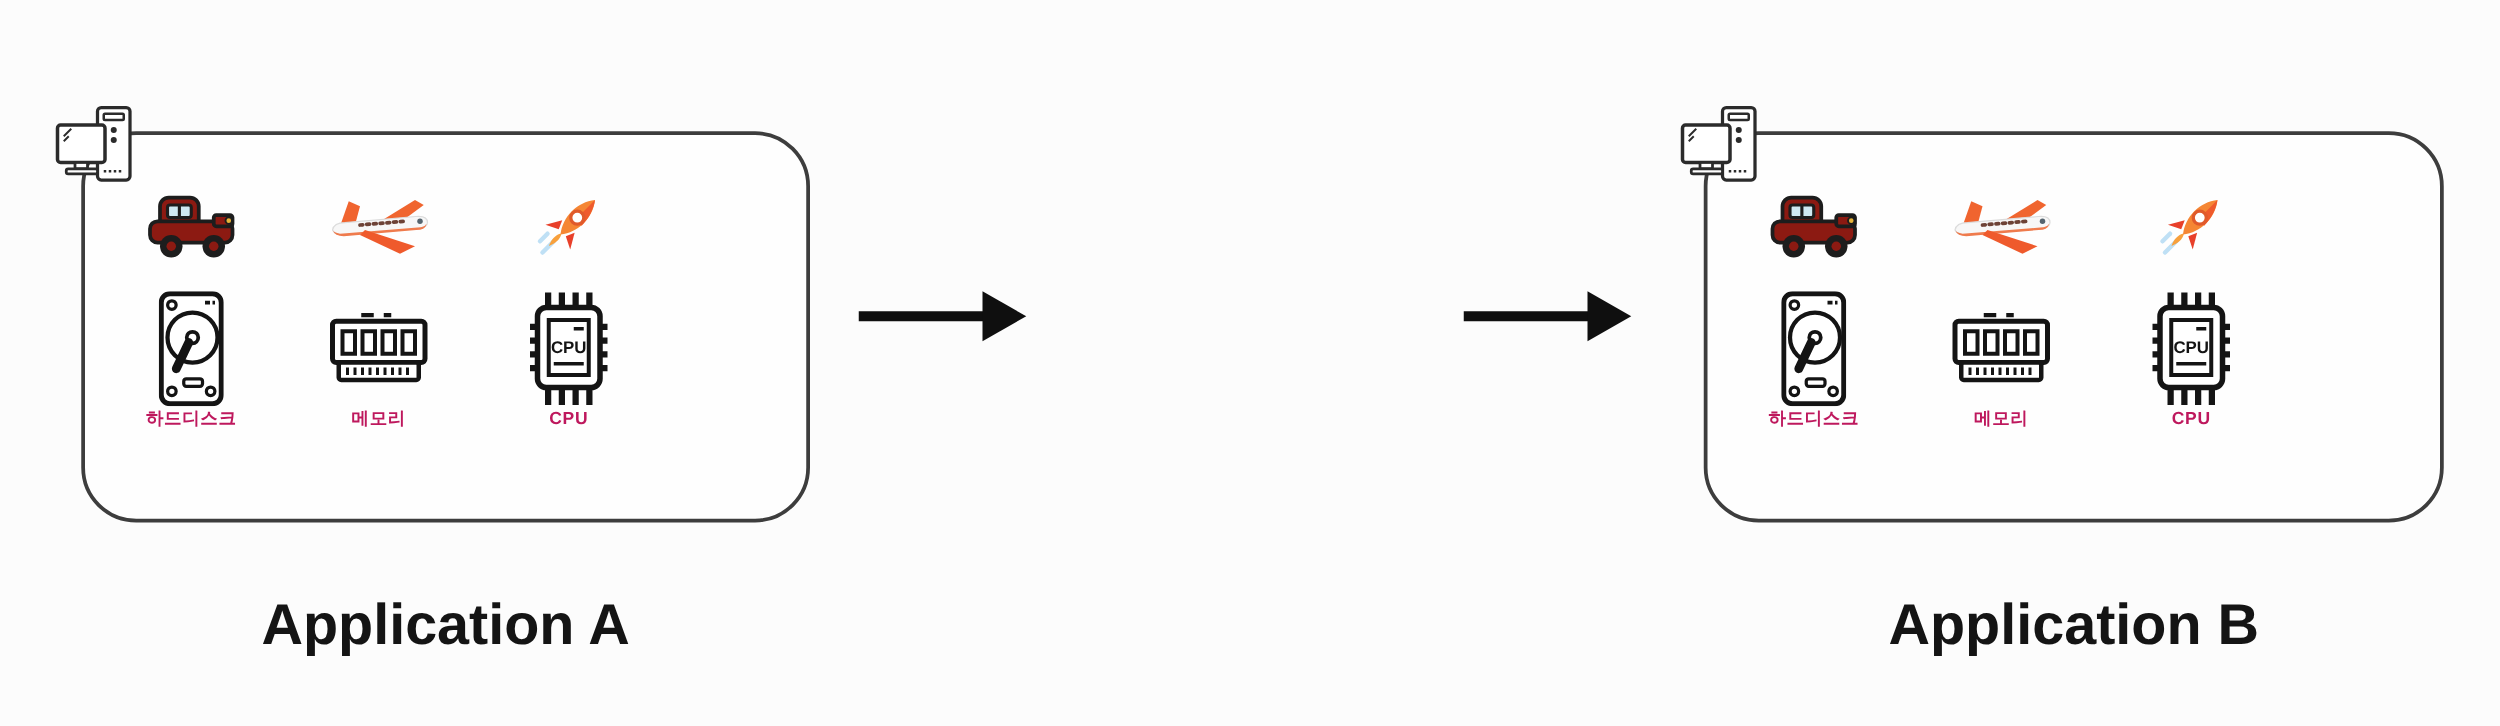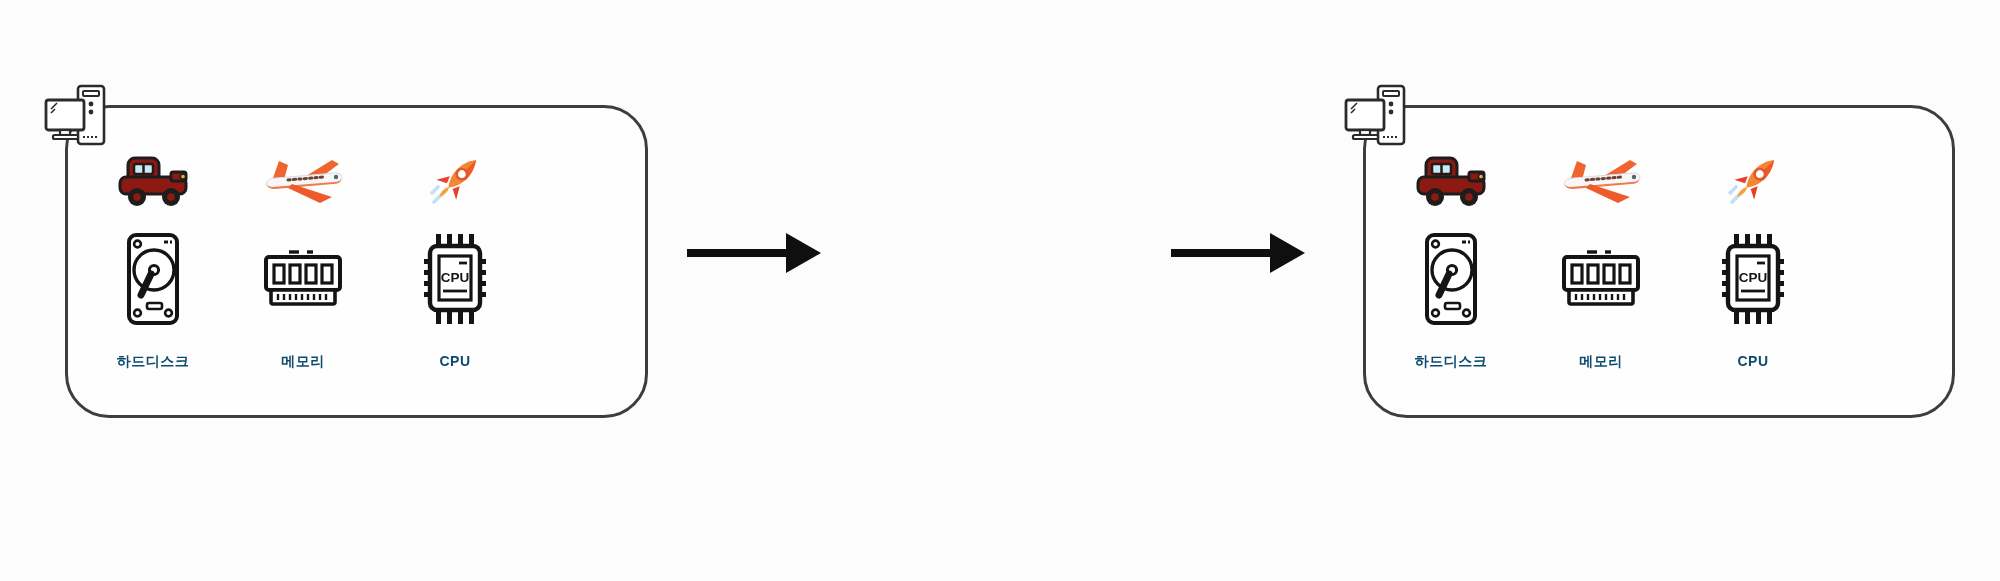--- a/index.html
+++ b/index.html
@@ -13,21 +13,21 @@
   }
   .app-box.a { left:65px;  width:583px; }
   .app-box.b { left:1363px; width:592px; }
 
   .col { position:absolute; top:46px; width:132px; display:flex; flex-direction:column; align-items:center; }
   .col.c1 { left:19px; }
   .col.c2 { left:169px;font-family:Liberation Mono, monospace; }
   .col.c3 { left:321px; }
   .vehicle-slot { height:54px; display:flex; align-items:center; justify-content:center; }
   .hw-slot { margin-top:24px; height:94px; display:flex; align-items:center; justify-content:center; }
-  .hw-label { margin-top:27px; font-size:14px; font-weight:bold; color:#0c4a6e; letter-spacing:0.5px; white-space:nowrap; }
+  .hw-label { margin-top:0; font-size:14px; font-weight:bold; color:#be185d; letter-spacing:0.5px; white-space:nowrap; }
 
   .computer-icon-wrap { position:absolute; top:84px; width:72px; height:72px; }
   .computer-icon-wrap.a { left:44px; }
   .computer-icon-wrap.b { left:1344px; }
 
   .app-title {
     position:absolute; top:472px; text-align:center;
     font-size:46px; font-weight:bold; color:#141414; letter-spacing:0px;
   }
   .app-title.a { left:65px;  width:583px; }
@@ -173,20 +173,21 @@
       <circle cx="47" cy="28" r="2.4" fill="#2b2b2b"></circle>
       <line x1="39" y1="53" x2="55" y2="53" stroke="#2b2b2b" stroke-width="2" stroke-dasharray="2 2"></line>
       <rect x="2" y="16" width="38" height="30" rx="2.5" fill="#fff" stroke="#2b2b2b" stroke-width="2.8"></rect>
       <line x1="7" y1="25" x2="13" y2="19" stroke="#2b2b2b" stroke-width="1.6"></line>
       <line x1="7" y1="29" x2="11" y2="25" stroke="#2b2b2b" stroke-width="1.6"></line>
       <rect x="16" y="46" width="10" height="5" fill="#fff" stroke="#2b2b2b" stroke-width="2.2"></rect>
       <rect x="9" y="51" width="25" height="4" rx="1.5" fill="#fff" stroke="#2b2b2b" stroke-width="2.2"></rect>
     </svg>
   </div>
 
+  <div class="app-title a">Application A</div>
 
   <div class="arrow-wrap left">
     <svg width="136" height="44" viewBox="0 0 136 44">
       <rect x="1" y="18" width="103" height="8" fill="#0f0f0f"></rect>
       <polygon points="100,2 135,22 100,42" fill="#0f0f0f"></polygon>
     </svg>
   </div>
 
 
   <div class="arrow-wrap right">
@@ -324,14 +325,15 @@
       <circle cx="47" cy="28" r="2.4" fill="#2b2b2b"></circle>
       <line x1="39" y1="53" x2="55" y2="53" stroke="#2b2b2b" stroke-width="2" stroke-dasharray="2 2"></line>
       <rect x="2" y="16" width="38" height="30" rx="2.5" fill="#fff" stroke="#2b2b2b" stroke-width="2.8"></rect>
       <line x1="7" y1="25" x2="13" y2="19" stroke="#2b2b2b" stroke-width="1.6"></line>
       <line x1="7" y1="29" x2="11" y2="25" stroke="#2b2b2b" stroke-width="1.6"></line>
       <rect x="16" y="46" width="10" height="5" fill="#fff" stroke="#2b2b2b" stroke-width="2.2"></rect>
       <rect x="9" y="51" width="25" height="4" rx="1.5" fill="#fff" stroke="#2b2b2b" stroke-width="2.2"></rect>
     </svg>
   </div>
 
+  <div class="app-title b">Application B</div>
 
 </div>
 
 </body></html>

